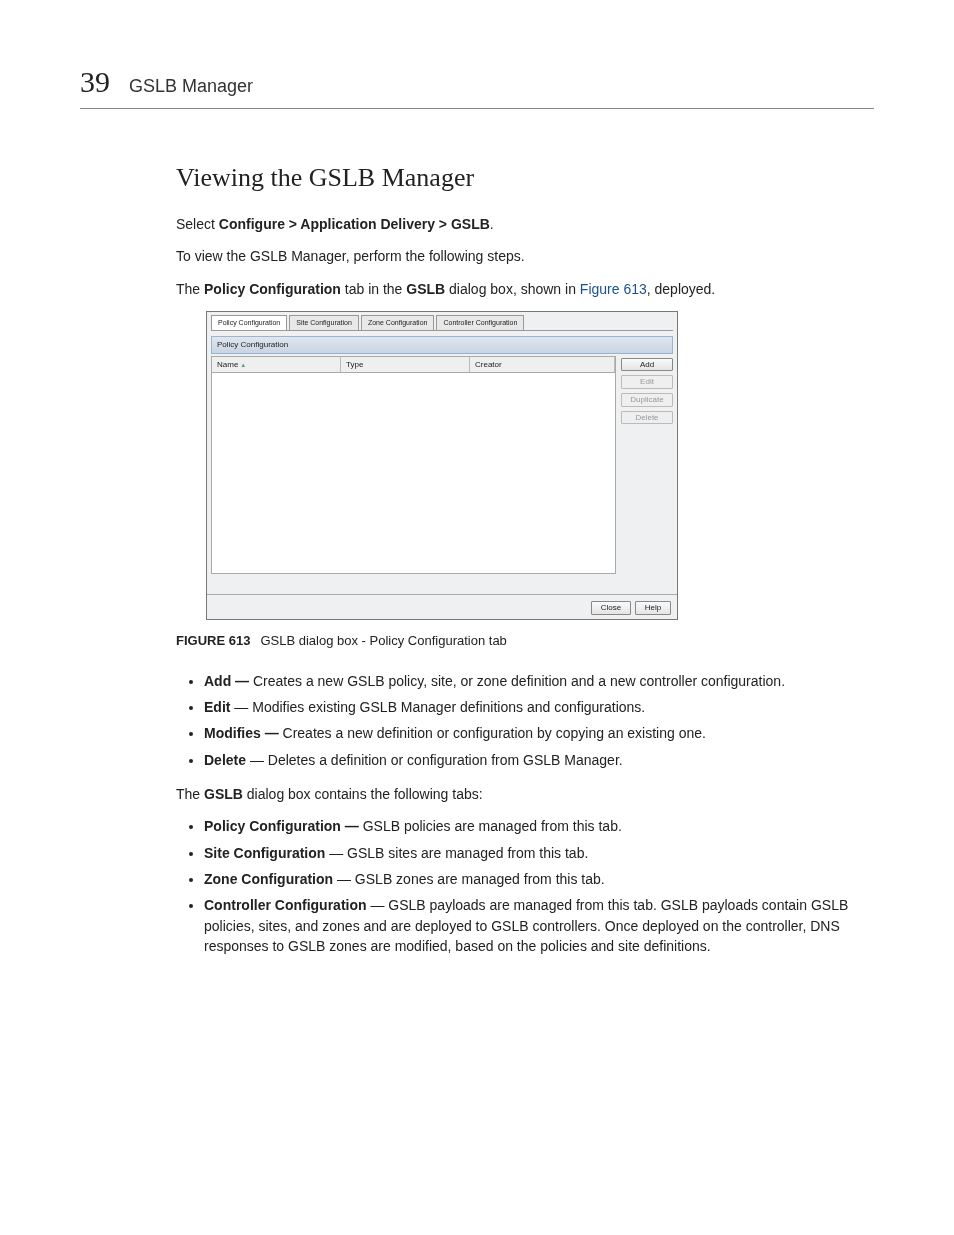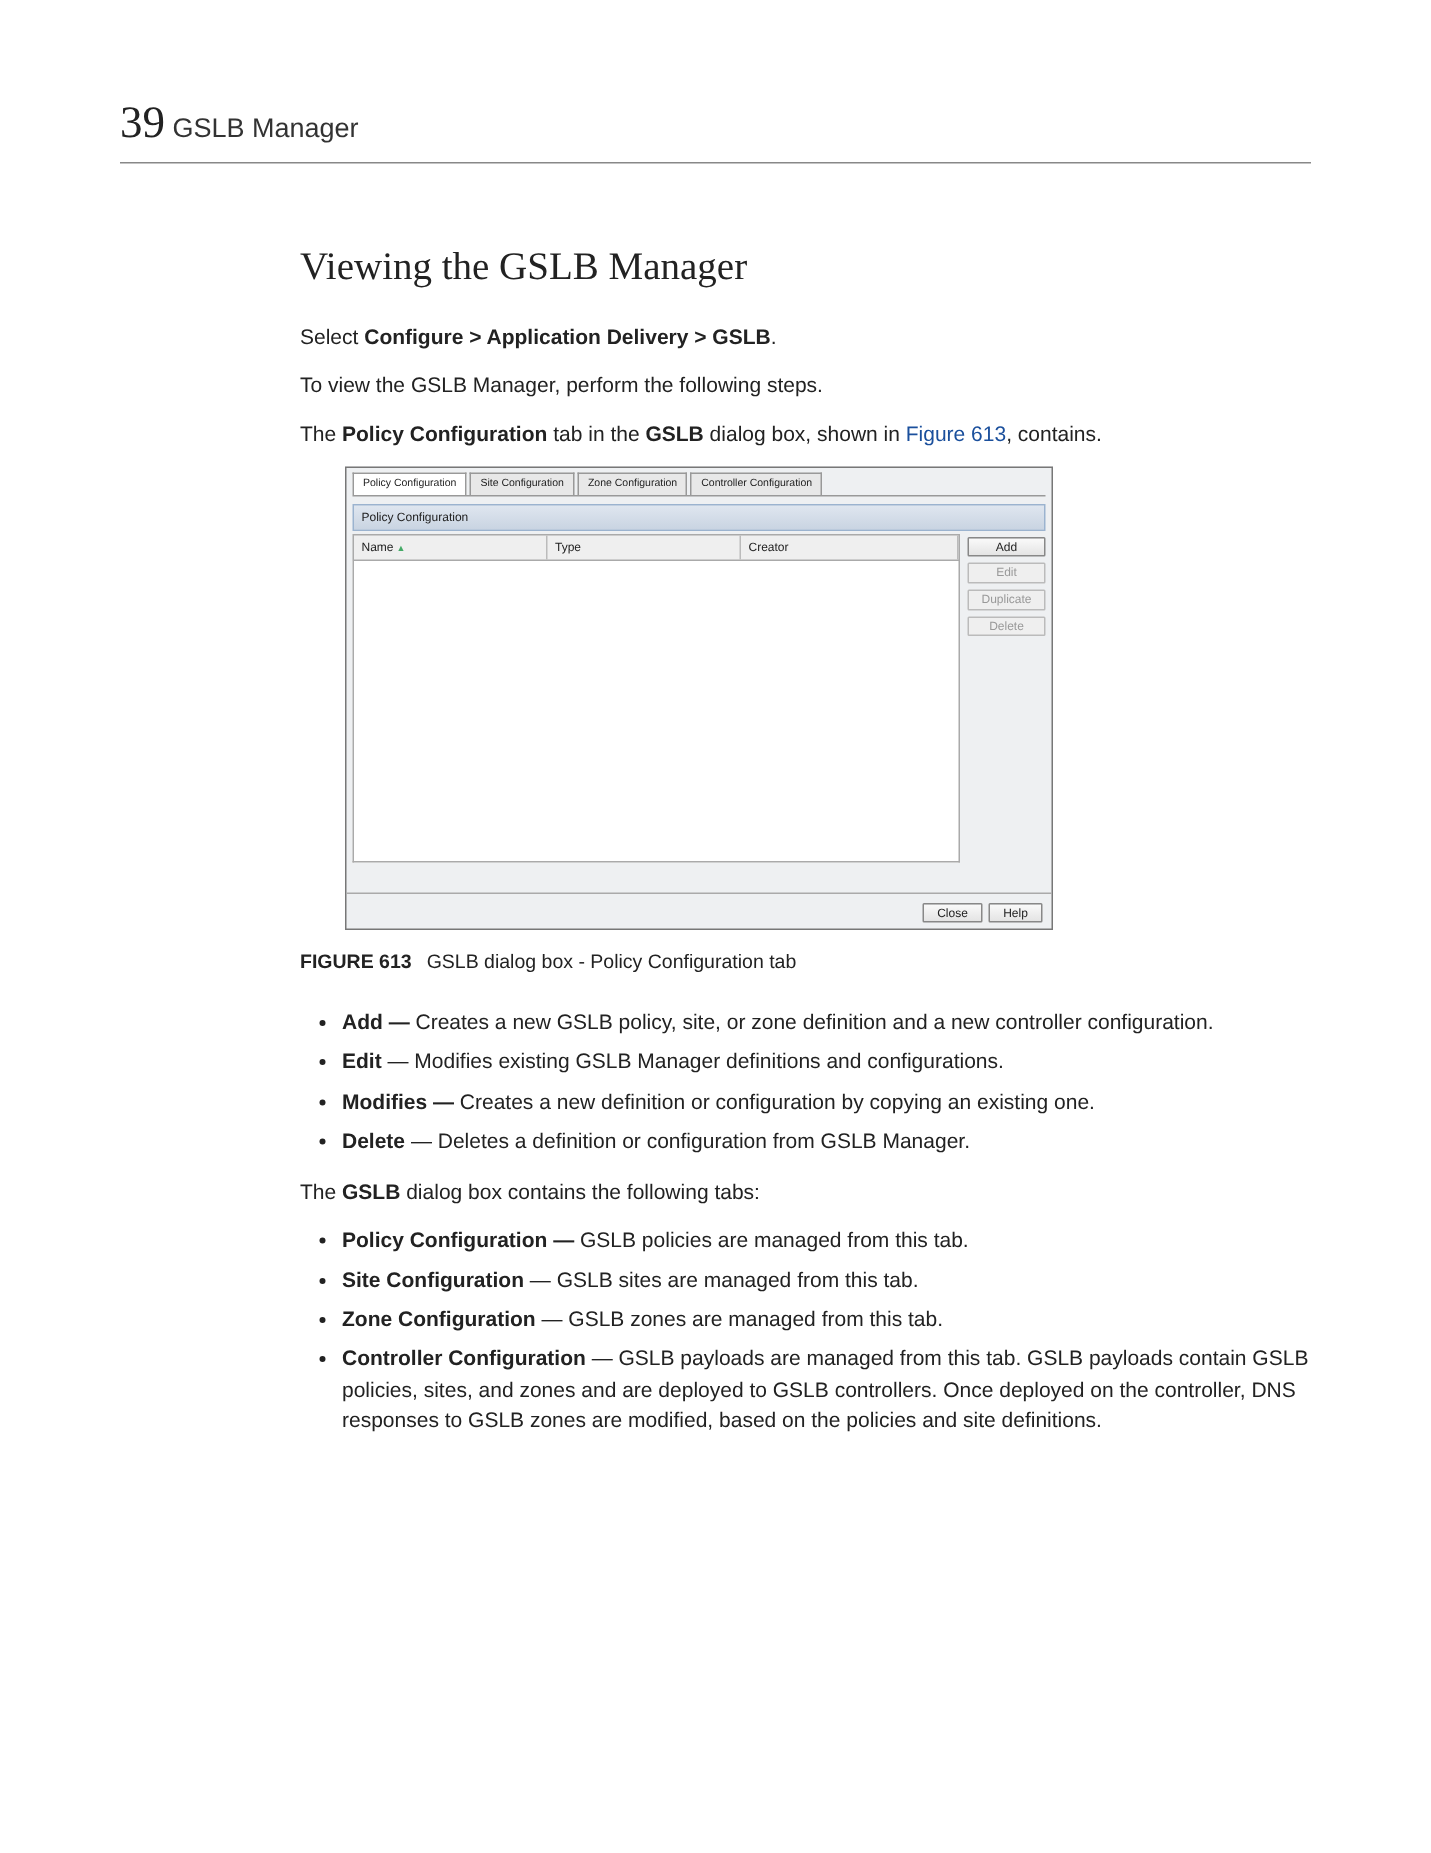--- a/index.html
+++ b/index.html
@@ -8,35 +8,35 @@
     color: #222;
     margin: 0;
     padding: 60px 80px 80px 80px;
     width: 954px;
     box-sizing: border-box;
     line-height: 1.45;
   }
   .page-head {
     display: flex;
     align-items: baseline;
-    gap: 5px;
+    gap: 19px;
     border-bottom: 1px solid #888;
     padding-bottom: 4px;
     margin-bottom: 50px;
   }
   .page-head .num {
     font-size: 30px;
     font-family: Georgia, 'Times New Roman', serif;
     font-weight: normal;
   }
   .page-head .label {
     font-size: 18px;
     color: #333;
   }
-  .content { margin-left: 120px; }
+  .content { margin-left: 96px; }
   h1.section-title {
     font-family: Georgia, 'Times New Roman', serif;
     font-weight: normal;
     font-size: 26px;
     margin: 0 0 18px 0;
   }
   p { margin: 8px 0 12px 0; }
   .bold { font-weight: bold; }
   .link { color: #1a4f9c; }
   .figure-caption { font-size: 13px; margin: 12px 0 20px 0; }
@@ -122,21 +122,21 @@
 
   <h1 class="section-title">Viewing the GSLB Manager</h1>
 
   <p>
     <span>Select </span><span class="bold">Configure &gt; Application Delivery &gt; GSLB</span><span>.</span>
   </p>
 
   <p>To view the GSLB Manager, perform the following steps.</p>
 
   <p>
-    <span>The </span><span class="bold">Policy Configuration</span><span> tab in the </span><span class="bold">GSLB</span><span> dialog box, shown in </span><span class="link">Figure 613</span><span>, contains.</span>
+    <span>The </span><span class="bold">Policy Configuration</span><span> tab in the </span><span class="bold">GSLB</span><span> dialog box, shown in </span><span class="link">Figure 613</span><span>, deployed.</span>
   </p>
 
   <div class="dialog">
     <div class="dialog-body">
       <div class="tabs">
         <div class="tab active">Policy Configuration</div>
         <div class="tab">Site Configuration</div>
         <div class="tab">Zone Configuration</div>
         <div class="tab">Controller Configuration</div>
       </div>

